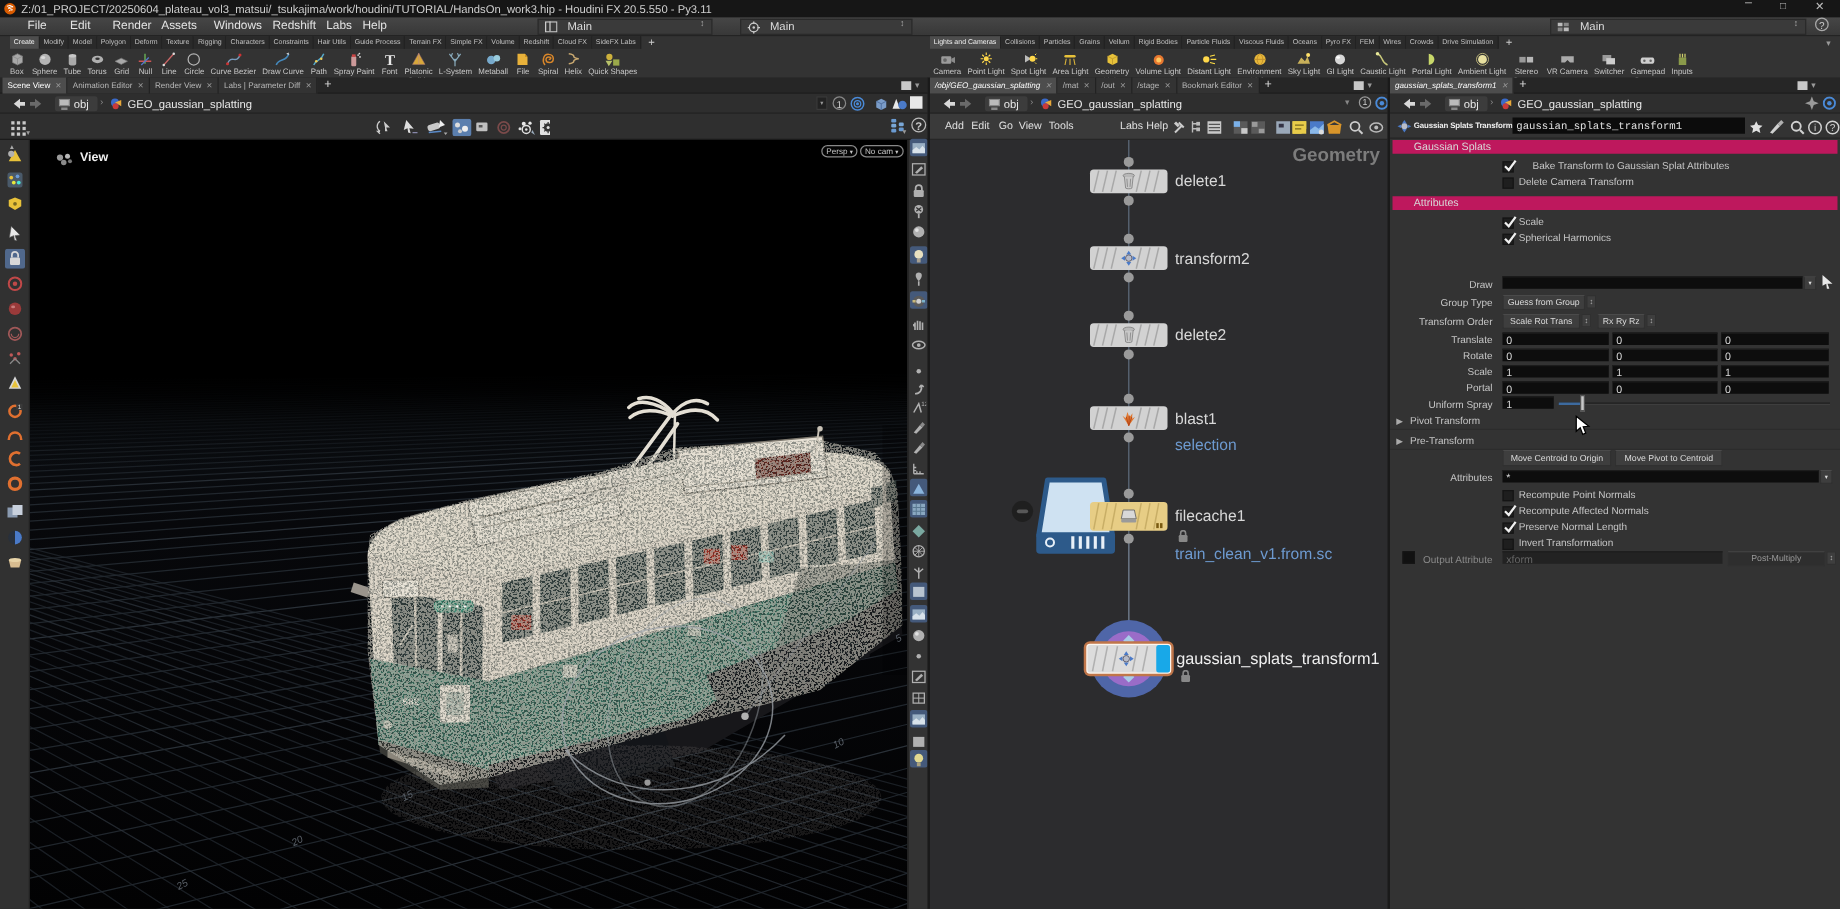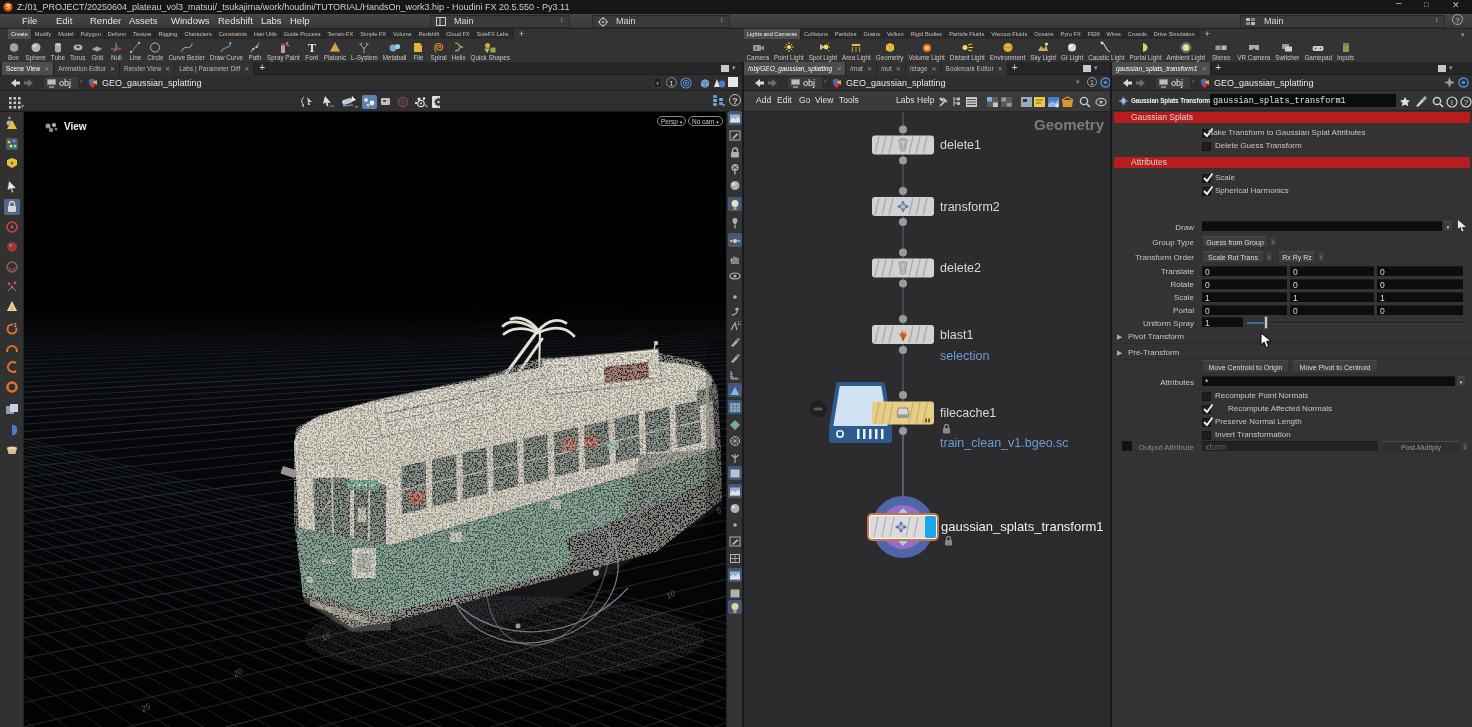--- a/index.html
+++ b/index.html
@@ -20,21 +20,21 @@
 .ptab.act{background:#4d4d4d;color:#fff;}
 .ptab .x{color:#999;margin-left:4px;font-size:6px;}
 .pathbar{position:absolute;height:16px;background:#2e2e2e;border-bottom:1px solid #202020;font-size:9px;color:#e0e0e0;}
 .vptoolbar{left:0;top:91px;width:742px;height:21px;background:#2f2f2f;border-bottom:1px solid #1b1b1b;}
 .lefttools{left:0;top:112px;width:24px;height:615px;background:#313131;border-right:1px solid #222;}
 .viewport{left:24px;top:112px;width:702px;height:615px;background:#000;overflow:hidden;}
 .righttools{left:726px;top:112px;width:16px;height:615px;background:#333;border-left:1px solid #222;}
 .netpane{left:744px;top:62px;width:366px;height:665px;background:none;}
 .netmenu{position:absolute;left:0;top:29px;width:366px;height:21px;background:#3a3a3a;border-bottom:1px solid #262626;font-size:8.5px;color:#e0e0e0;}
 .parmpane{left:1112px;top:62px;width:360px;height:665px;background:none;}
-.secbar{position:absolute;left:2px;width:356px;height:11px;background:#b91c1c;color:#d8d8d8;font-size:8.5px;line-height:11px;padding-left:17px;}
+.secbar{position:absolute;left:2px;width:356px;height:11px;background:#be185d;color:#d8d8d8;font-size:8.5px;line-height:11px;padding-left:17px;}
 .plabel{position:absolute;font-size:8px;color:#c6c6c6;text-align:right;width:82px;}
 .pfield{position:absolute;background:#0d0d0d;font-size:8.5px;color:#dadada;line-height:10px;padding-left:3px;border-top:1px solid #1c1c1c;}
 .pbtn{position:absolute;background:#3e3e3e;border:1px solid #303030;border-top-color:#4a4a4a;color:#dcdcdc;font-size:7px;text-align:center;border-radius:1px;white-space:nowrap;overflow:hidden;}
 .chk{position:absolute;width:9px;height:9px;background:#1e1e1e;border:1px solid #141414;}
 .chktext{position:absolute;font-size:8px;color:#c6c6c6;}
 .spin{position:absolute;width:8px;background:#3e3e3e;border:1px solid #303030;color:#bbb;font-size:6px;text-align:center;}
 .nodelabel{position:absolute;font-size:12.5px;color:#d8d8d8;}
 .bluetext{color:#6d9ad0;}
 .pill{position:absolute;height:10px;border:1px solid #888;border-radius:5px;color:#c8c8c8;font-size:6.5px;line-height:9px;padding:0 3px;background:rgba(8,8,8,.55);}
 </style></head><body>
@@ -1030,21 +1030,21 @@
         <span class="nodelabel" style="left:196px;top:26px">delete1</span>
         <span class="nodelabel" style="left:196px;top:88px">transform2</span>
         <span class="nodelabel" style="left:196px;top:149px">delete2</span>
         <span class="nodelabel" style="left:196px;top:216px">blast1</span>
         <span class="nodelabel bluetext" style="left:196px;top:237px">selection</span>
         <span class="nodelabel" style="left:196px;top:294px">filecache1</span>
         <svg class="abs" style="left:198px;top:312px" width="9" height="10">
           <rect x="1" y="4" width="7" height="5.5" rx="1" fill="#888"></rect>
           <path d="M2.5 4 L2.5 2.5 A2 2 0 0 1 6.5 2.5 L6.5 4" stroke="#888" stroke-width="1.3" fill="none"></path>
         </svg>
-        <span class="nodelabel bluetext" style="left:196px;top:324px">train_clean_v1.bgeo.sc</span>
+        <span class="nodelabel bluetext" style="left:196px;top:324px">train_clean_v1.from.sc</span>
         <span class="nodelabel" style="left:197px;top:407px;font-size:13px;color:#f0f0f0">gaussian_splats_transform1</span>
         <svg class="abs" style="left:200px;top:424px" width="9" height="10">
           <rect x="1" y="4" width="7" height="5.5" rx="1" fill="#888"></rect>
           <path d="M2.5 4 L2.5 2.5 A2 2 0 0 1 6.5 2.5 L6.5 4" stroke="#888" stroke-width="1.3" fill="none"></path>
         </svg>
         <span class="abs" style="right:6px;top:4px;font-size:15px;font-weight:bold;color:#7c7c7c">Geometry</span>
       </div>
     </div>
     <div class="abs parmpane">
       <div class="abs" style="left:0;top:29px;width:360px;height:636px;background:#333"></div>
@@ -1072,23 +1072,23 @@
         <circle cx="54" cy="7" r="5" fill="none" stroke="#d0d0d0" stroke-width="1.2"></circle>
         <text x="54" y="10" font-size="8" fill="#d0d0d0" text-anchor="middle">i</text>
         <circle cx="68" cy="7" r="5" fill="none" stroke="#d0d0d0" stroke-width="1.2"></circle>
         <text x="68" y="10" font-size="8" fill="#d0d0d0" text-anchor="middle">?</text>
       </svg>
       <div class="secbar" style="top:50px">Gaussian Splats</div>
       <span class="chk" style="left:90px;top:67px;"></span>
       <svg class="abs" style="left:90px;top:65px" width="12" height="12">
         <path d="M2 6 L5 9 L10.5 1.5" stroke="#f0f0f0" stroke-width="1.8" fill="none"></path>
       </svg>
-      <span class="chktext" style="left:96px;top:66px">Bake Transform to Gaussian Splat Attributes</span>
+      <span class="chktext" style="left:114px;top:66px">Bake Transform to Gaussian Splat Attributes</span>
       <span class="chk" style="left:90px;top:80px;"></span>
-      <span class="chktext" style="left:103px;top:79px">Delete Guess Transform</span>
+      <span class="chktext" style="left:103px;top:79px">Delete Camera Transform</span>
       <div class="secbar" style="top:95px">Attributes</div>
       <span class="chk" style="left:90px;top:112px;"></span>
       <svg class="abs" style="left:90px;top:110px" width="12" height="12">
         <path d="M2 6 L5 9 L10.5 1.5" stroke="#f0f0f0" stroke-width="1.8" fill="none"></path>
       </svg>
       <span class="chktext" style="left:103px;top:111px">Scale</span>
       <span class="chk" style="left:90px;top:125px;"></span>
       <svg class="abs" style="left:90px;top:123px" width="12" height="12">
         <path d="M2 6 L5 9 L10.5 1.5" stroke="#f0f0f0" stroke-width="1.8" fill="none"></path>
       </svg>
@@ -1138,21 +1138,21 @@
       <span class="pbtn" style="left:180px;top:298px;width:86px;height:13px;line-height:13px">Move Pivot to Centroid</span>
       <span class="plabel" style="left:0px;top:316px;color:#c6c6c6">Attributes</span>
       <span class="pfield" style="left:90px;top:314px;width:253px;height:10px;">*</span>
       <span class="pbtn" style="left:344px;top:314px;width:10px;height:11px;font-size:5px;line-height:10px">▾</span>
       <span class="chk" style="left:90px;top:330px;"></span>
       <span class="chktext" style="left:103px;top:329px">Recompute Point Normals</span>
       <span class="chk" style="left:90px;top:343px;"></span>
       <svg class="abs" style="left:90px;top:341px" width="12" height="12">
         <path d="M2 6 L5 9 L10.5 1.5" stroke="#f0f0f0" stroke-width="1.8" fill="none"></path>
       </svg>
-      <span class="chktext" style="left:116px;top:342px">Recompute Affected Normals</span>
+      <span class="chktext" style="left:103px;top:342px">Recompute Affected Normals</span>
       <span class="chk" style="left:90px;top:356px;"></span>
       <svg class="abs" style="left:90px;top:354px" width="12" height="12">
         <path d="M2 6 L5 9 L10.5 1.5" stroke="#f0f0f0" stroke-width="1.8" fill="none"></path>
       </svg>
       <span class="chktext" style="left:103px;top:355px">Preserve Normal Length</span>
       <span class="chk" style="left:90px;top:369px;"></span>
       <span class="chktext" style="left:103px;top:368px">Invert Transformation</span>
       <span class="chk" style="left:10px;top:379px;width:10px;height:10px;background:#111;"></span>
       <span class="plabel" style="left:0px;top:381px;color:#8a8a8a">Output Attribute</span>
       <span class="pfield" style="left:90px;top:379px;width:176px;height:10px;background:#222;color:#666;">xform</span>

